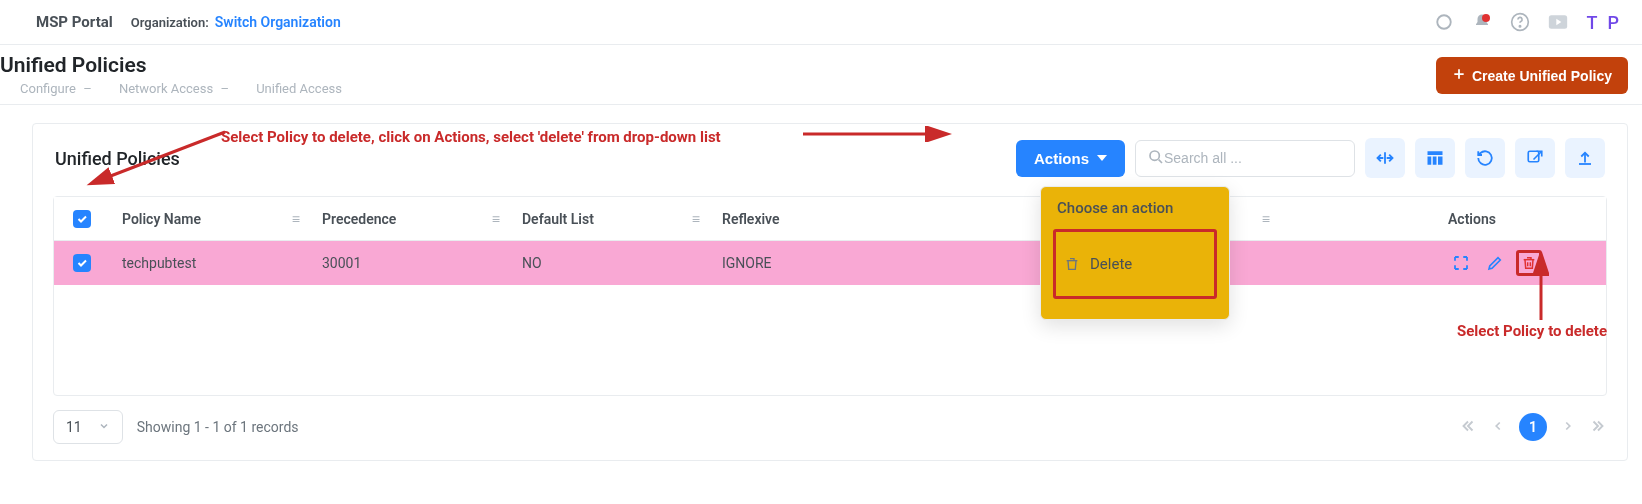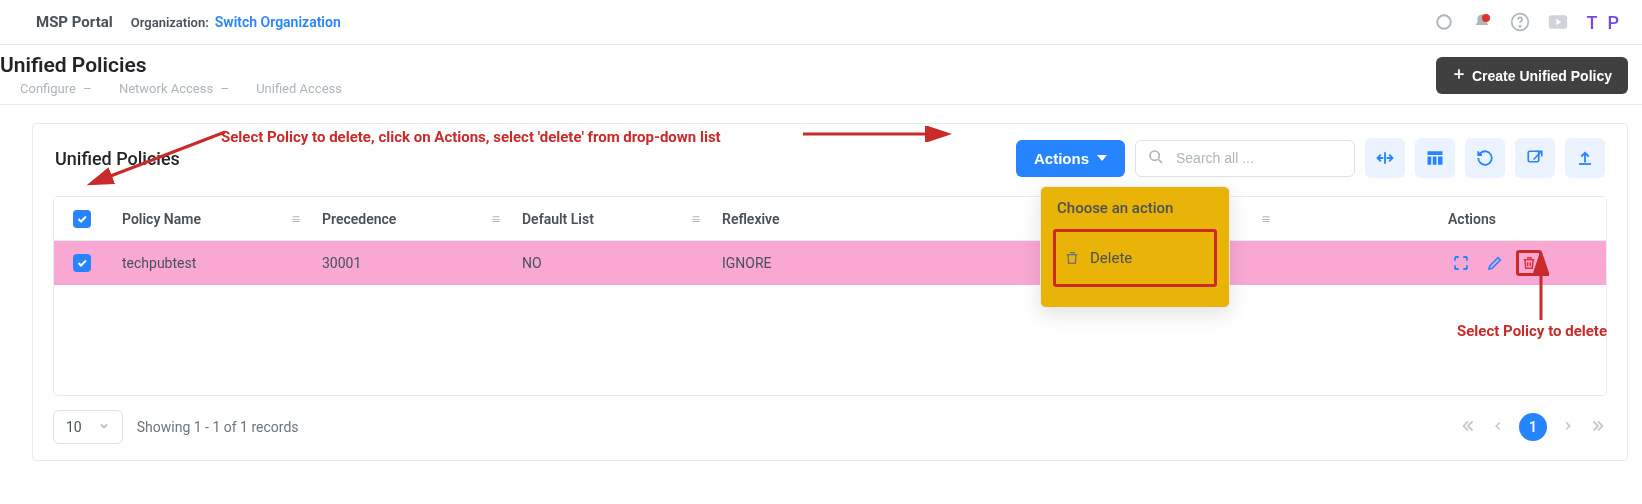--- a/index.html
+++ b/index.html
@@ -39,21 +39,21 @@
       padding: 8px 14px 8px 0;
       border-top: 1px solid #e9ecef;
       border-bottom: 1px solid #e9ecef;
     }
     .pagehead-left { padding-left: 0px; }
     .page-title { font-size: 21px; font-weight: 600; color: #212529; }
     .breadcrumb { margin-top: 4px; font-size: 13px; color: #adb5bd; }
     .breadcrumb span { color: #adb5bd; margin-left: 20px; }
     .breadcrumb .sep { margin: 0 4px; }
     .btn-create {
-      background: #404040; color: #fff; border: none; border-radius: 6px;
+      background: #c2410c; color: #fff; border: none; border-radius: 6px;
       padding: 10px 16px; font-size: 14px; font-weight: 600; cursor: pointer;
       display: flex; align-items: center; gap: 6px;
       margin-top: 4px;
     }
 
     
     .card {
       margin: 18px 14px 0 32px;
       border: 1px solid #e9ecef;
       border-radius: 4px;
@@ -70,21 +70,21 @@
     .card-tools { margin-left: auto; display: flex; align-items: center; gap: 10px; position: relative; }
 
     .btn-actions {
       background: #2684ff; color: #fff; border: none; border-radius: 6px;
       padding: 10px 18px; font-size: 15px; font-weight: 700; cursor: pointer;
       display: flex; align-items: center; gap: 6px;
     }
     .btn-actions .caret { width: 0; height: 0; border-left: 5px solid transparent; border-right: 5px solid transparent; border-top: 6px solid #fff; margin-left: 2px;}
 
     .search {
-      display: flex; align-items: center; gap: 12px; border: 1px solid #dee2e6;
+      display: flex; align-items: center; gap: 0; border: 1px solid #dee2e6;
       border-radius: 6px; padding: 8px 12px; width: 220px; color: #adb5bd; background: #fff;
     }
     .search input { border: none; outline: none; font-size: 14px; color: #495057; width: 100%; background: transparent; }
     .search input::placeholder { color: #adb5bd; }
 
     .toolbtn {
       width: 40px; height: 40px; border-radius: 6px; background: #eaf3ff;
       display: flex; align-items: center; justify-content: center; cursor: pointer; color: #2684ff;
     }
 
@@ -122,21 +122,21 @@
       top: 48px; right: 375px;
       width: 190px;
       background: #eab308;
       border: 1px solid #e9ecef;
       border-radius: 6px;
       box-shadow: 0 6px 20px rgba(0,0,0,0.12);
       z-index: 10;
       padding: 12px 12px;
     }
     .dropdown-title { font-size: 15px; font-weight: 500; color: #495057; margin-bottom: 12px; padding-left: 4px;}
-    .dd-item { display: flex; align-items: center; gap: 10px; padding: 17px 8px; font-size: 15px; color: #495057; cursor: pointer; border-radius: 3px;}
+    .dd-item { display: flex; align-items: center; gap: 10px; padding: 23px 8px; font-size: 15px; color: #495057; cursor: pointer; border-radius: 3px;}
     .dd-item.delete { border: 3px solid #c92a2a; margin-bottom: 8px;}
     .dd-item svg { color: #6c757d; }
 
     
     .cardfoot { display: flex; align-items: center; margin-top: 14px; gap: 14px; }
     .pagesize {
       display: flex; align-items: center; gap: 16px;
       border: 1px solid #dee2e6; border-radius: 6px; padding: 8px 12px; color: #495057; cursor: pointer;
     }
     .pagesize .chev { color: #adb5bd; }
@@ -374,21 +374,21 @@
           </span>
         </div>
       </div>
     </div>
 
     <div class="tbl-body-spacer"></div>
   </div>
 
   <div class="cardfoot">
     <div class="pagesize">
-      <span>10</span>
+      <span>11</span>
       <span class="chev">
         <svg width="12" height="12" viewBox="0 0 24 24" fill="none" stroke="#adb5bd" stroke-width="3">
             <path d="M6 9l6 6 6-6"></path>
           </svg>
       </span>
     </div>
     <div class="foot-info">Showing 1 - 1 of 1 records</div>
     <div class="pager">
       <span class="pg"><svg width="18" height="18" viewBox="0 0 24 24" fill="none" stroke="currentColor" stroke-width="2.5">
             <path d="M18 6l-6 6 6 6M12 6l-6 6 6 6"></path>

